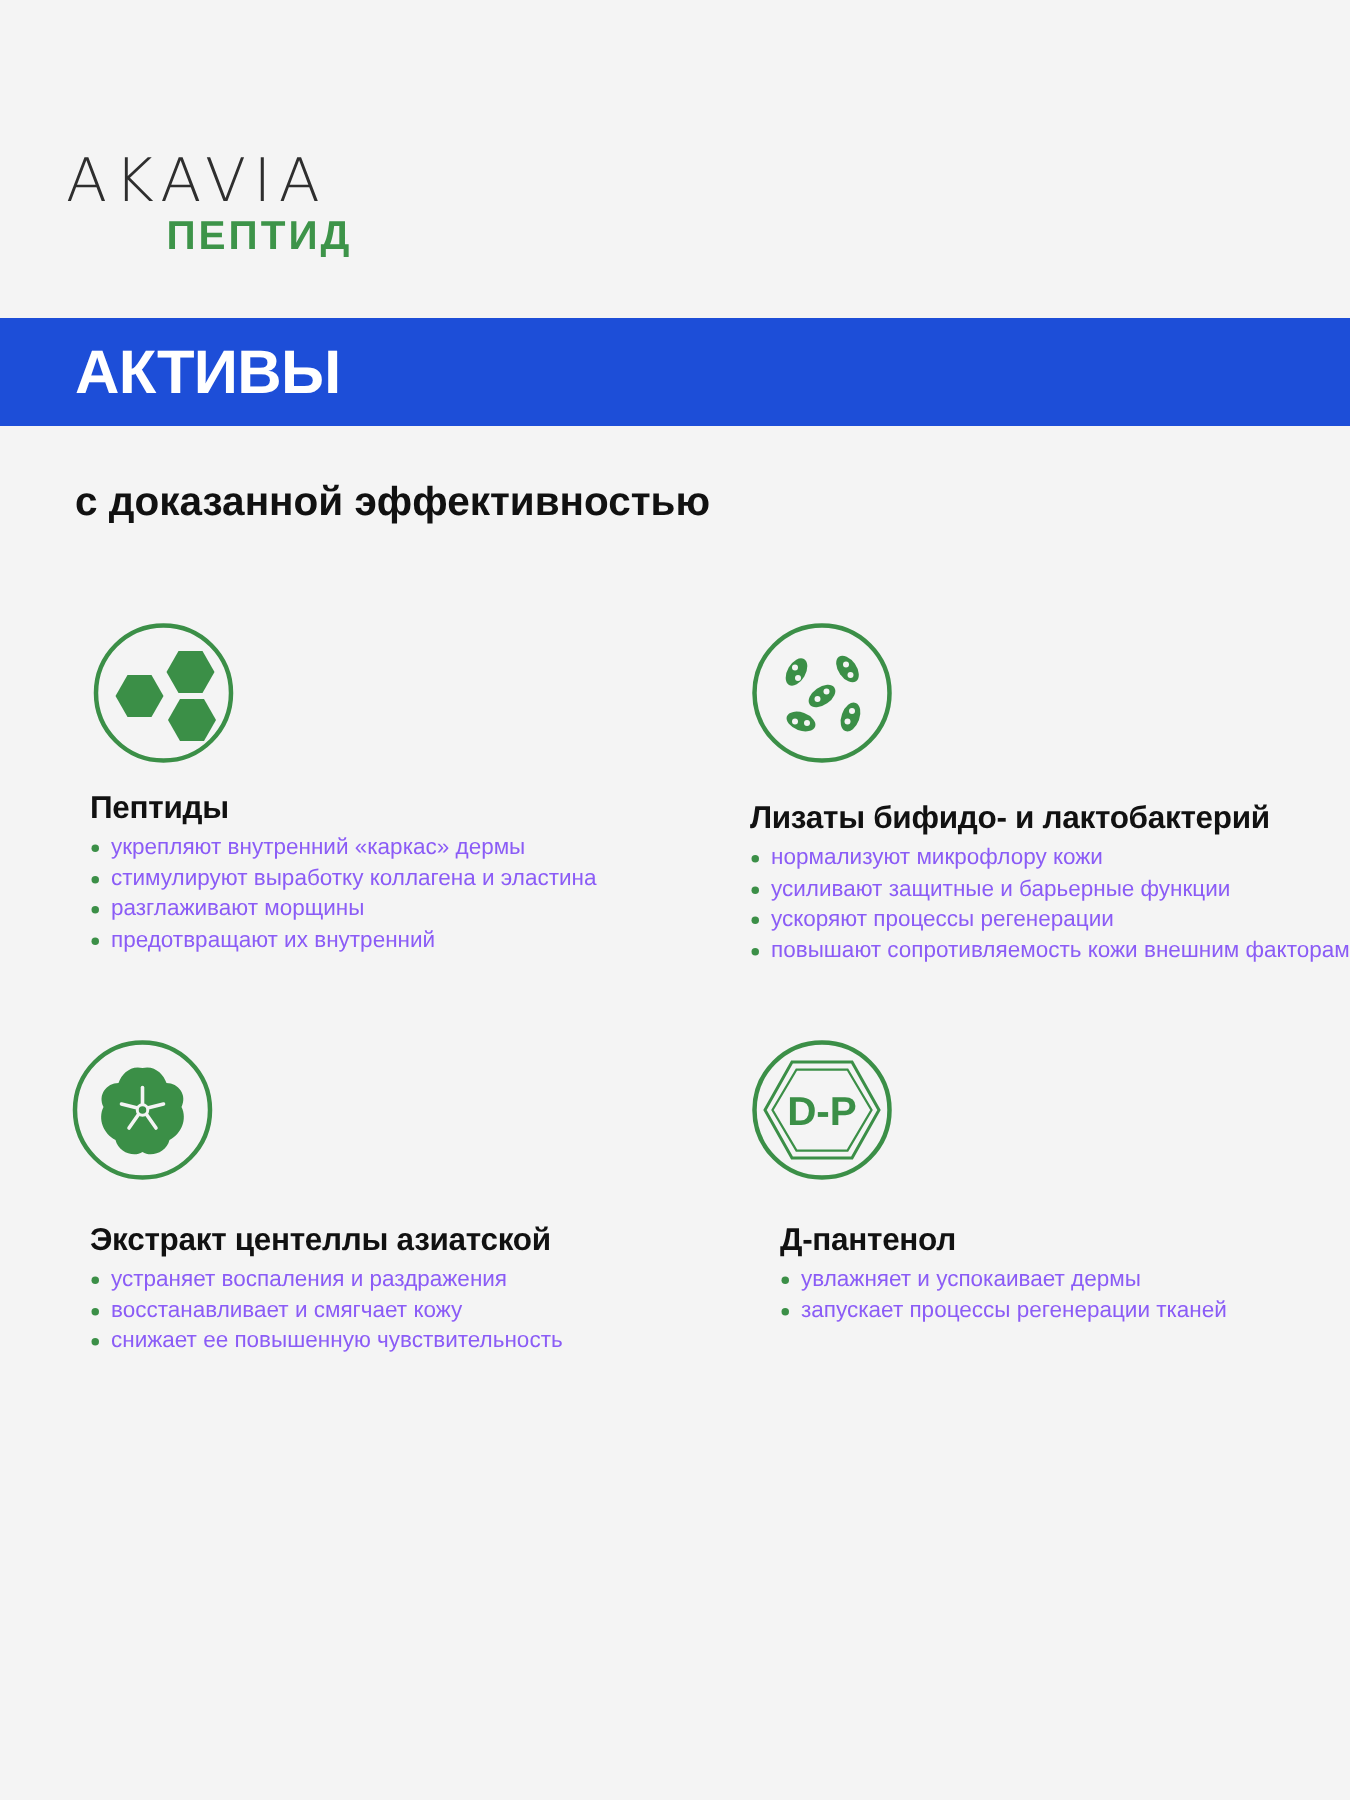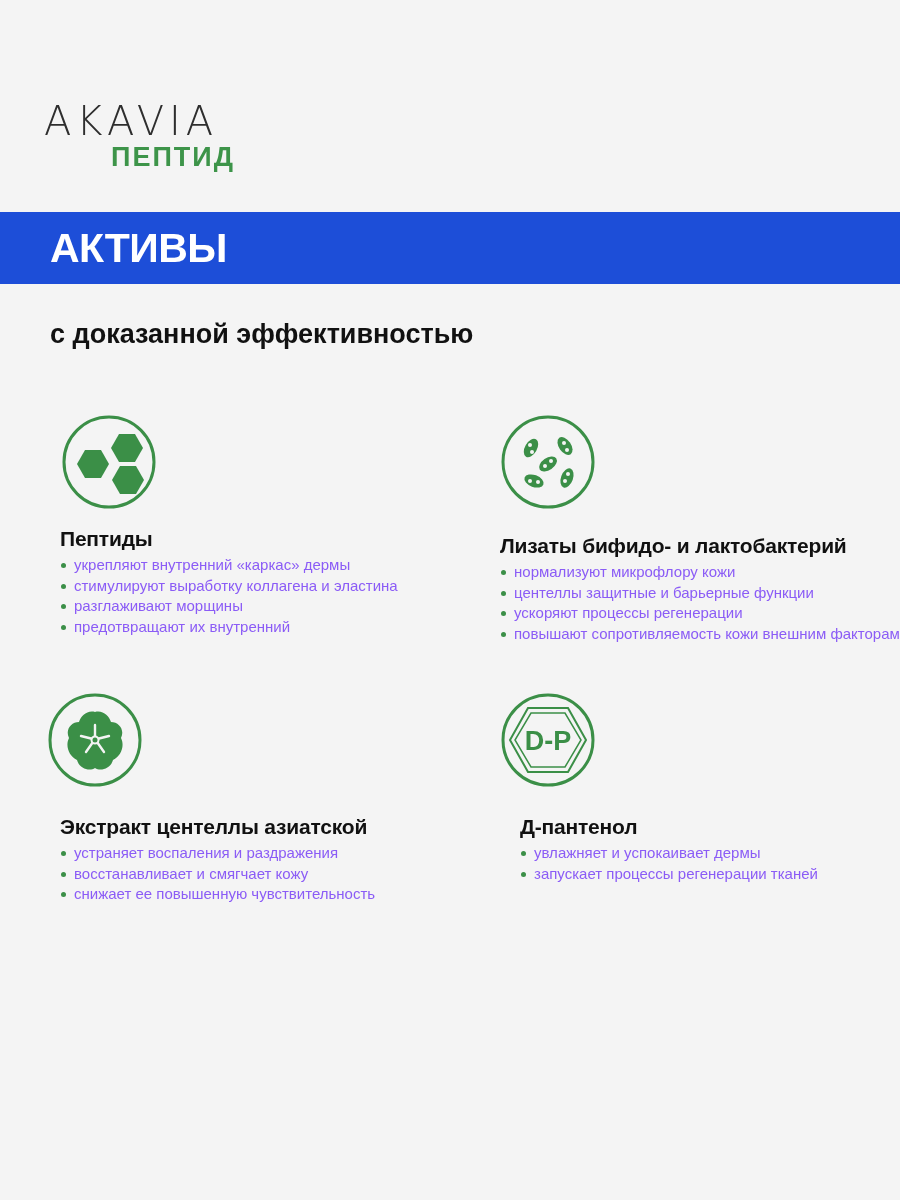--- a/index.html
+++ b/index.html
@@ -100,21 +100,21 @@
       <circle cx="68" cy="60" r="2"></circle>
         <circle cx="65" cy="67" r="2"></circle>
     </g>
   </svg>
 </div>
 
 <div class="block" style="left:500px;top:533px;width:400px;">
   <h3>Лизаты бифидо- и лактобактерий</h3>
   <ul>
     <li>нормализуют микрофлору кожи</li>
-    <li>центеллы  защитные и барьерные функции</li>
+    <li>усиливают  защитные и барьерные функции</li>
     <li>ускоряют процессы регенерации</li>
     <li>повышают сопротивляемость кожи внешним факторам</li>
   </ul>
 </div>
 
 <div class="icon" style="left:47px;top:692px;">
   <svg viewBox="0 0 96 96">
     <circle cx="48" cy="48" r="45" fill="none" stroke="#3b8f47" stroke-width="3"></circle>
     <path d="M48 20 C56 18 62 24 64 30 C72 30 78 38 74 46 C78 54 74 64 66 68 C64 76 54 80 48 76 C42 80 32 76 30 68 C22 64 18 54 22 46 C18 38 24 30 32 30 C34 24 40 18 48 20 Z" fill="#3b8f47"></path>
     <g stroke="#f4f4f4" stroke-width="2.4" stroke-linecap="round" fill="none">

